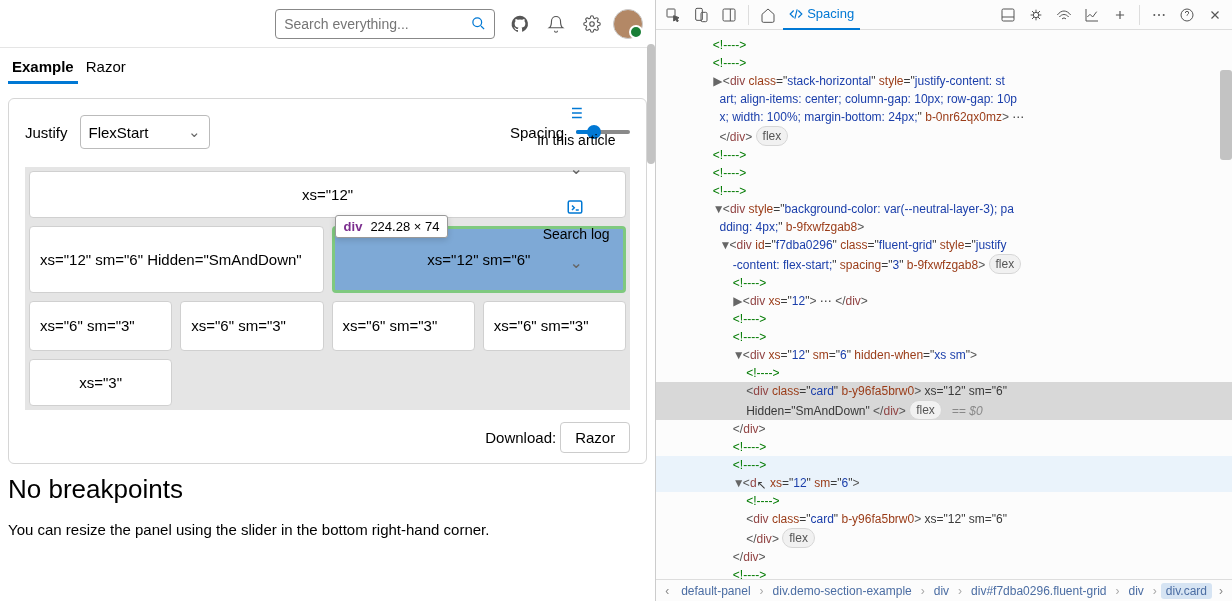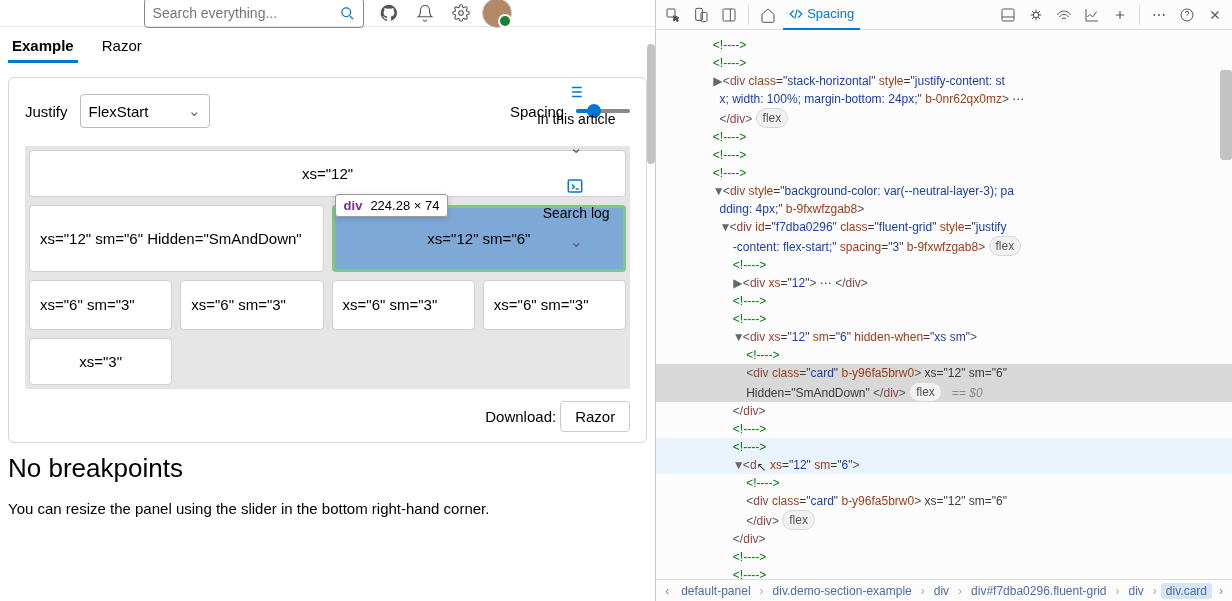--- a/index.html
+++ b/index.html
@@ -1,28 +1,28 @@
 <!DOCTYPE html>
 <html><head>
 <meta charset="utf-8">
 <style>
 * { box-sizing: border-box; margin: 0; padding: 0; font-family: "Segoe UI", -apple-system, sans-serif; }
 body { display: flex; width: 1232px; height: 601px; overflow: hidden; background: #fff; }
 
 
 .left-panel { width: 683px; height: 100%; display: flex; flex-direction: column; position: relative; }
-.top-bar { height: 27px; display: flex; align-items: center; justify-content: center; gap: 6px; padding: 0 12px; border-bottom: 1px solid #e5e5e5; }
+.top-bar { height: 48px; display: flex; align-items: center; justify-content: flex-end; gap: 6px; padding: 0 12px; border-bottom: 1px solid #e5e5e5; }
 .search-box { flex: 0 0 190px; height: 30px; border: 1px solid #888; border-radius: 4px; display: flex; align-items: center; padding: 0 8px; gap: 6px; margin-right: 4px; }
 .search-box input { border: none; outline: none; flex: 1; font-size: 14px; color: #666; }
 .icon-btn { width: 30px; height: 30px; display: flex; align-items: center; justify-content: center; cursor: pointer; border-radius: 4px; color: #555; }
 .avatar { width: 30px; height: 30px; border-radius: 50%; background: #b38866; position: relative; border: 1px solid #ccc; }
 .avatar::after { content: ''; position: absolute; bottom: -1px; right: -1px; width: 10px; height: 10px; background: #1a7f37; border: 2px solid #fff; border-radius: 50%; }
 
 .content-scroll { flex: 1; overflow-y: auto; padding: 0 8px 8px 8px; position: relative; }
-.tabs { display: flex; gap: 20px; padding-top: 4px; }
+.tabs { display: flex; gap: 4px; padding-top: 4px; }
 .tab { padding: 6px 4px; font-size: 15px; cursor: pointer; }
 .tab.active { font-weight: 600; border-bottom: 3px solid #0078d4; }
 
 .demo-card { border: 1px solid #d6d6d6; border-radius: 6px; margin-top: 14px; padding: 16px 16px 10px 16px; }
 .controls-row { display: flex; align-items: center; gap: 12px; margin-bottom: 18px; }
 .ctrl-label { font-size: 15px; }
 .select-box { flex: 0 0 130px; height: 34px; border: 1px solid #bbb; border-radius: 4px; display: flex; align-items: center; justify-content: space-between; padding: 0 8px; font-size: 15px; cursor: pointer; }
 .spacer-flex { flex: 1; }
 .slider-wrap { width: 54px; height: 18px; position: relative; }
 .slider-track { position: absolute; top: 7px; left: 0; right: 0; height: 4px; background: #8a8a8a; border-radius: 2px; }
@@ -279,20 +279,21 @@
           <path d="M18 6 6 18M6 6l12 12"></path>
         </svg>
       </div>
   </div>
 
   <div class="dt-tree" id="dt-tree">
     <div class="dt-scrollbar"></div>
   <div class="tree-line">              <span class="c-comment">&lt;!----&gt;</span></div>
       <div class="tree-line">              <span class="c-comment">&lt;!----&gt;</span></div>
       <div class="tree-line">              <span class="arrow">▶</span><span class="c-punc">&lt;</span><span class="c-tag">div</span> <span class="c-attrname">class</span>="<span class="c-attrval">stack-horizontal</span>" <span class="c-attrname">style</span>="<span class="c-attrval">justify-content: st</span></div>
+      <div class="tree-line">                <span class="c-attrval">art; align-items: center; column-gap: 10px; row-gap: 10p</span></div>
       <div class="tree-line">                <span class="c-attrval">x; width: 100%; margin-bottom: 24px;</span>" <span class="c-attrname">b-0nr62qx0mz</span><span class="c-punc">&gt;</span> ⋯ </div>
       <div class="tree-line">                <span class="c-punc">&lt;/</span><span class="c-tag">div</span><span class="c-punc">&gt;</span> <span class="pill">flex</span></div>
       <div class="tree-line">              <span class="c-comment">&lt;!----&gt;</span></div>
       <div class="tree-line">              <span class="c-comment">&lt;!----&gt;</span></div>
       <div class="tree-line">              <span class="c-comment">&lt;!----&gt;</span></div>
       <div class="tree-line">              <span class="arrow">▼</span><span class="c-punc">&lt;</span><span class="c-tag">div</span> <span class="c-attrname">style</span>="<span class="c-attrval">background-color: var(--neutral-layer-3); pa</span></div>
       <div class="tree-line">                <span class="c-attrval">dding: 4px;</span>" <span class="c-attrname">b-9fxwfzgab8</span><span class="c-punc">&gt;</span></div>
       <div class="tree-line">                <span class="arrow">▼</span><span class="c-punc">&lt;</span><span class="c-tag">div</span> <span class="c-attrname">id</span>="<span class="c-attrval">f7dba0296</span>" <span class="c-attrname">class</span>="<span class="c-attrval">fluent-grid</span>" <span class="c-attrname">style</span>="<span class="c-attrval">justify</span></div>
       <div class="tree-line">                    <span class="c-attrval">-content: flex-start;</span>" <span class="c-attrname">spacing</span>="<span class="c-attrval">3</span>" <span class="c-attrname">b-9fxwfzgab8</span><span class="c-punc">&gt;</span> <span class="pill">flex</span></div>
       <div class="tree-line">                    <span class="c-comment">&lt;!----&gt;</span></div>

